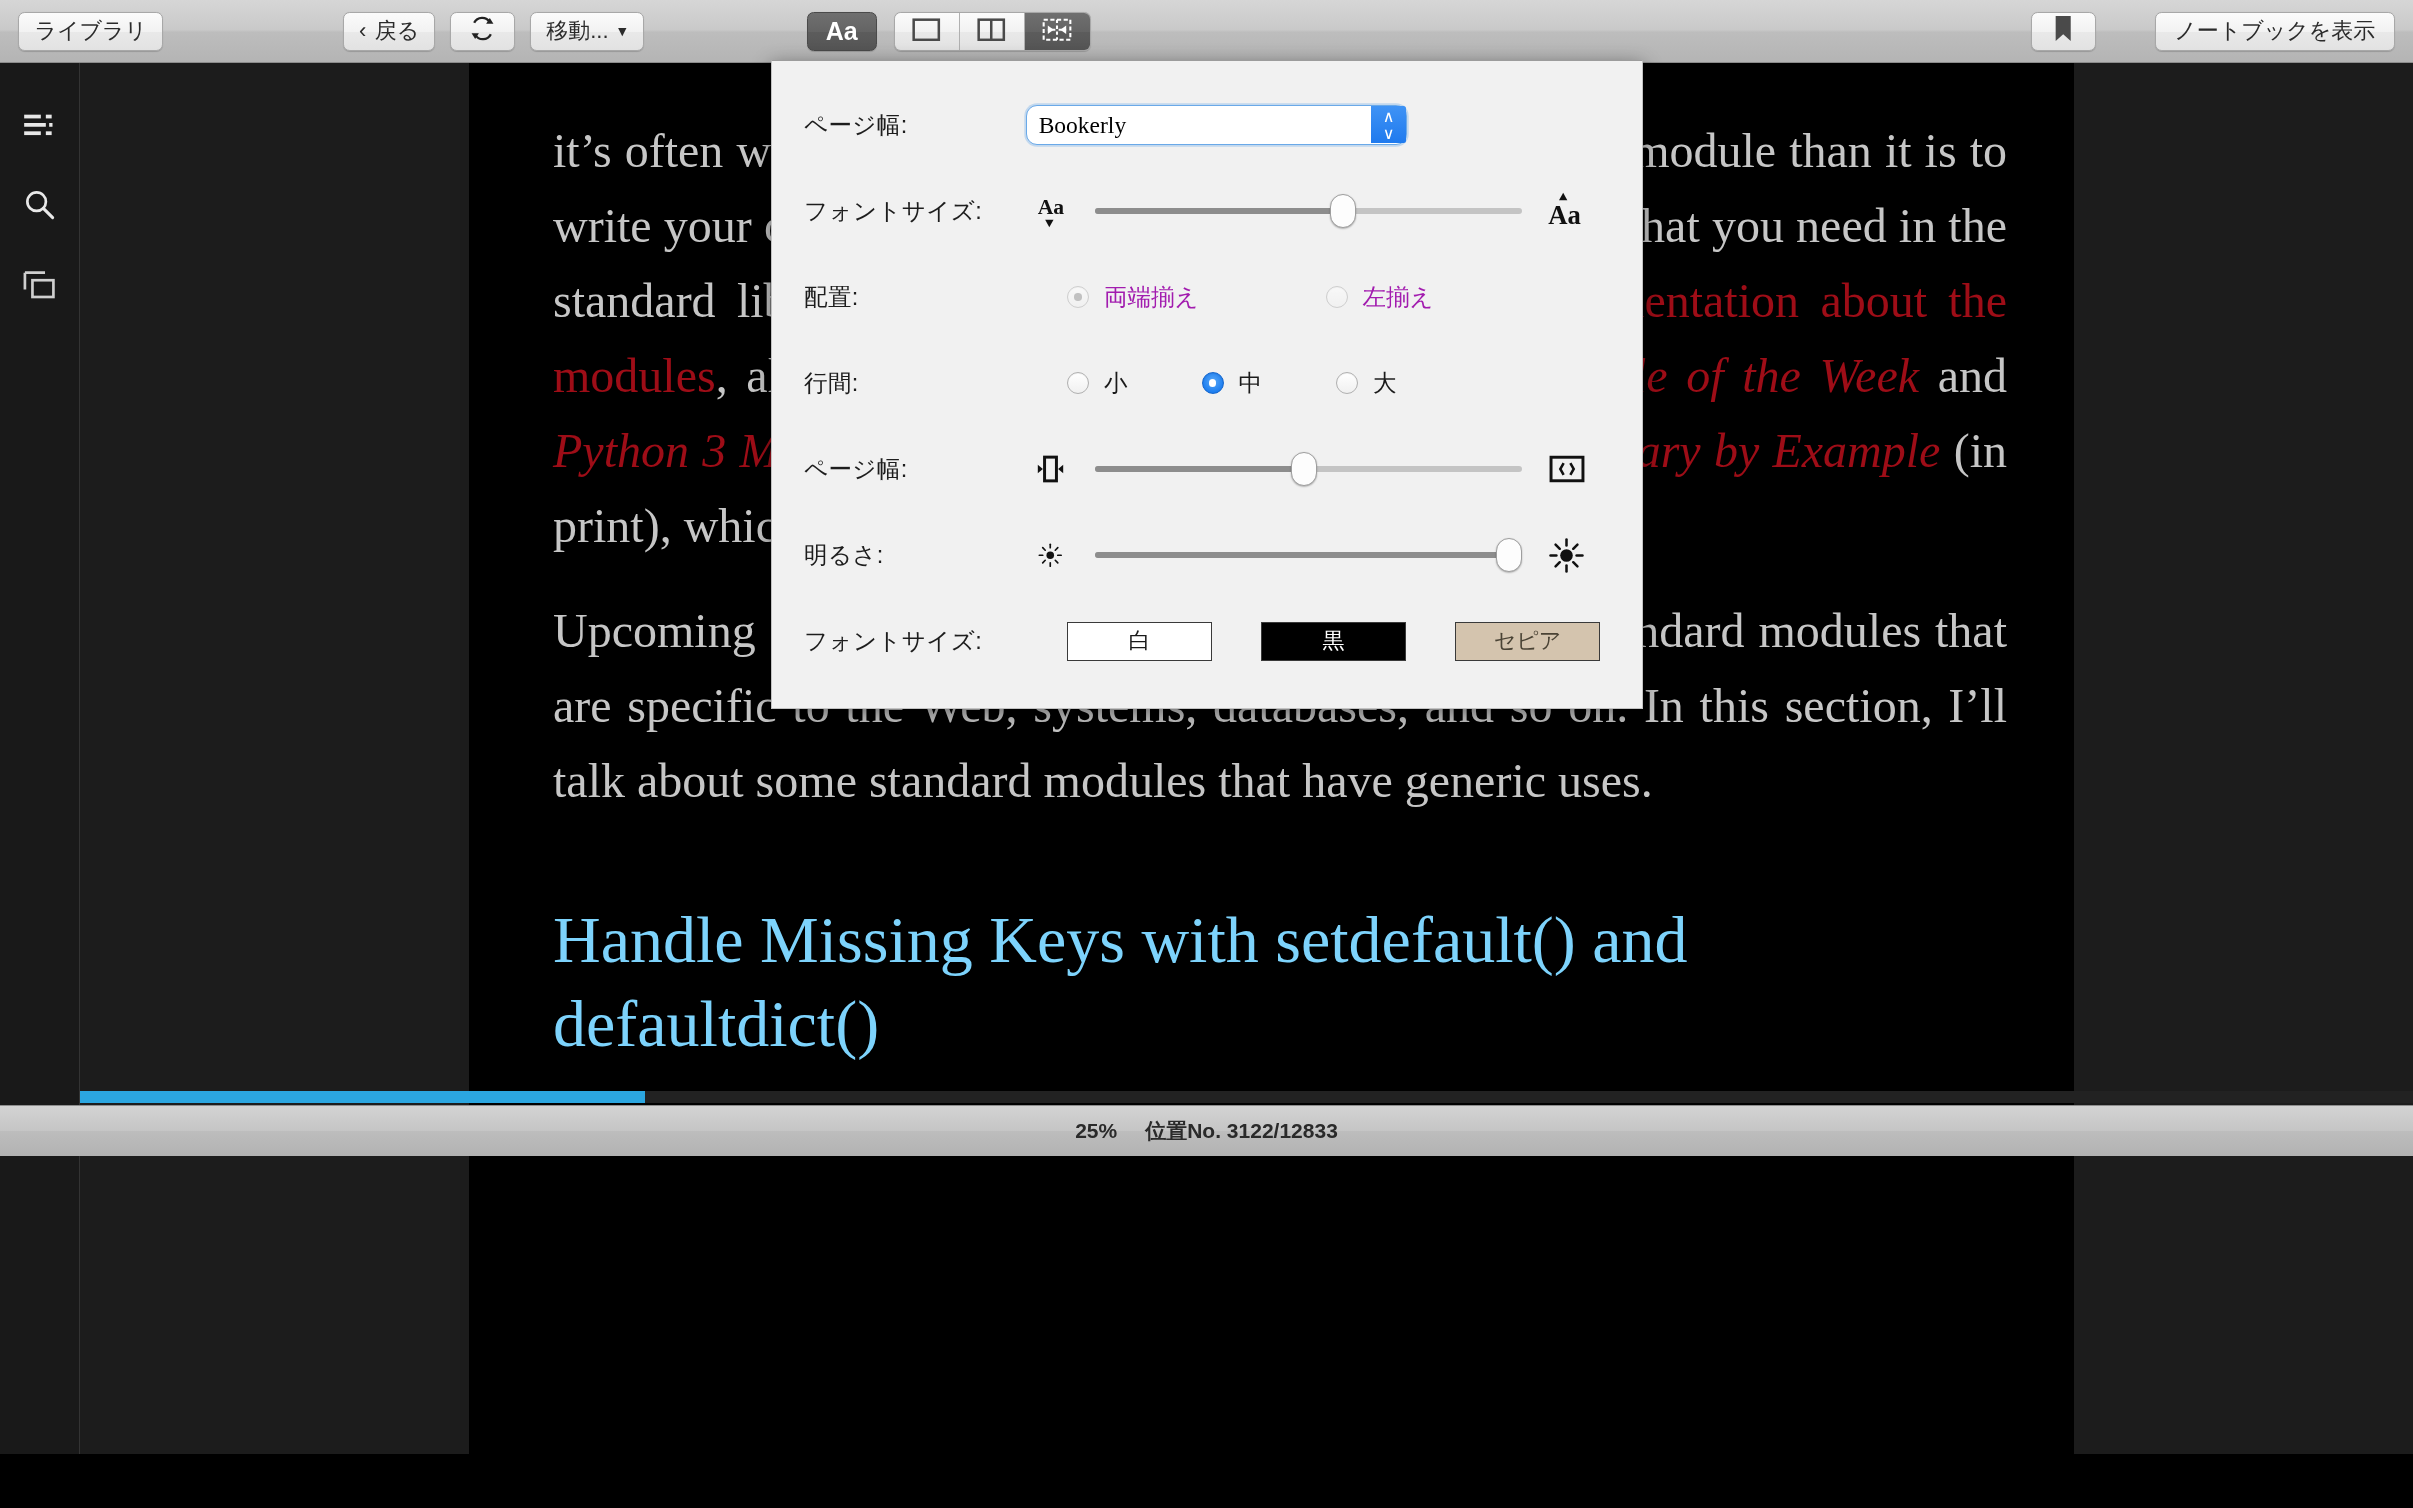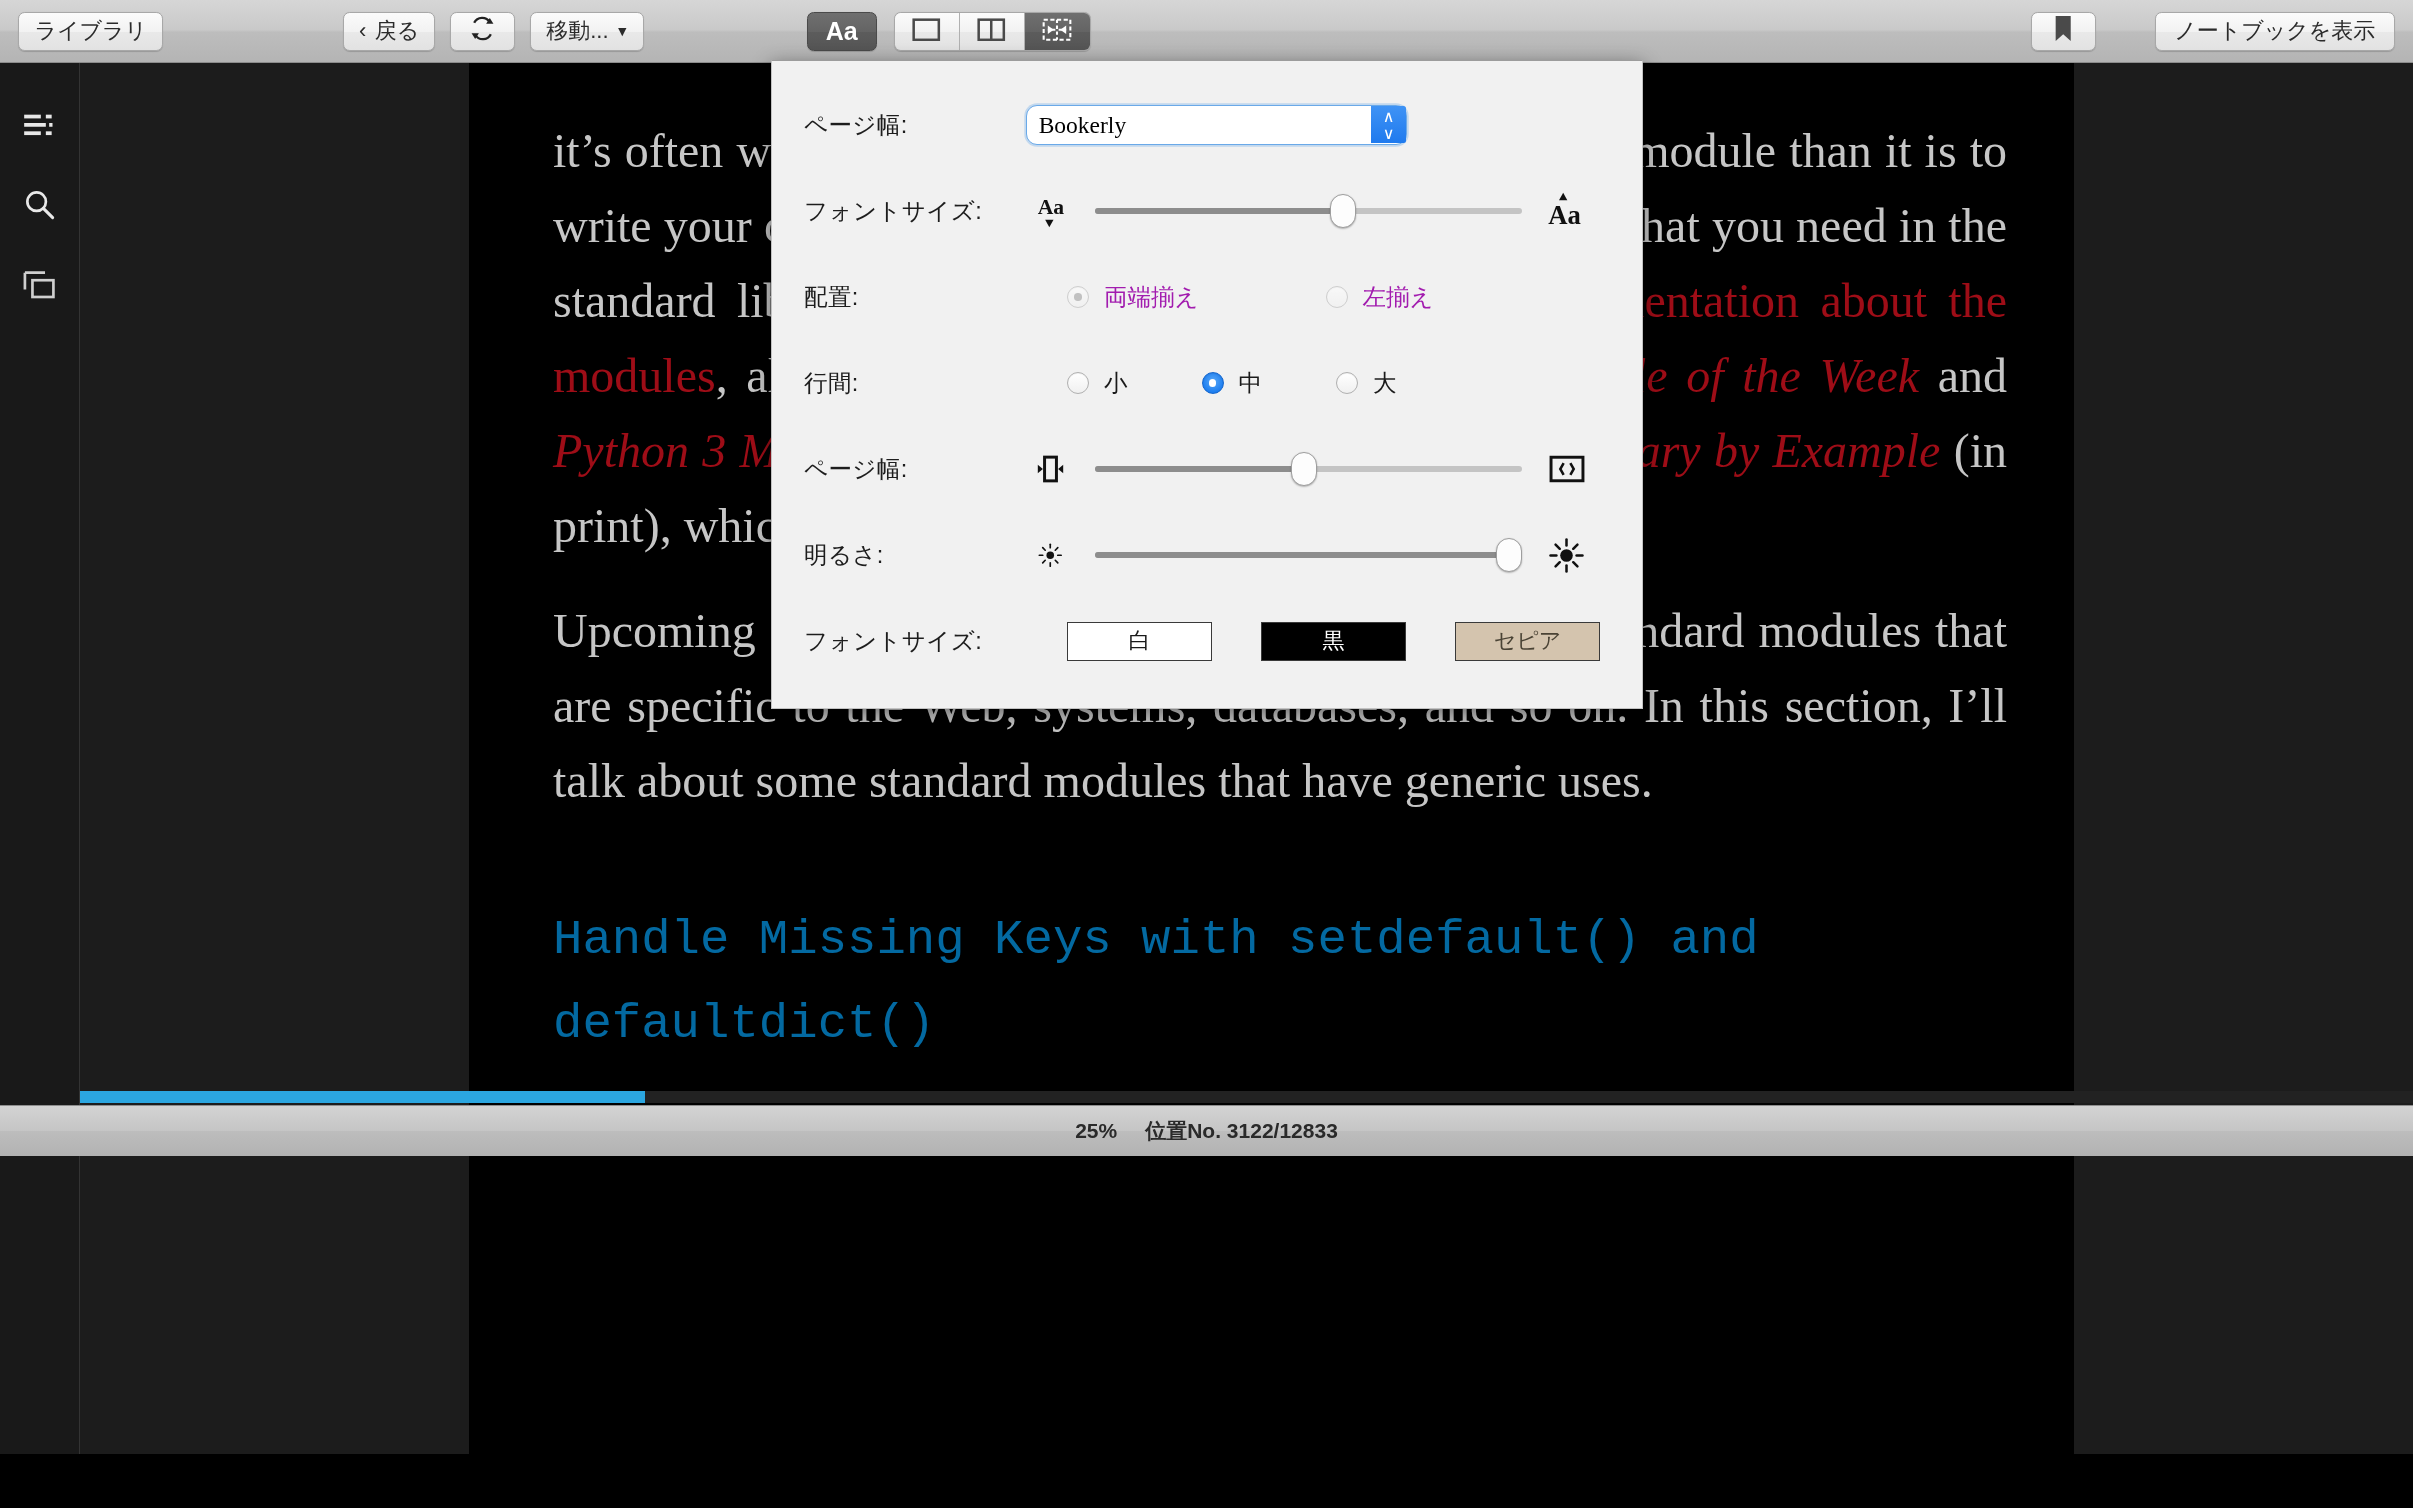--- a/index.html
+++ b/index.html
@@ -132,23 +132,23 @@
   .bk-p {
     color: #c6c6c6;
     font-family: "Liberation Serif", "DejaVu Serif", serif;
     font-size: 48px;
     line-height: 75px;
     text-align: justify;
     margin: 0 0 30px 0;
   }
   .bk-p.last { text-align: left; }
   .bk-h {
-    color: #0369a1;
-    font-family: Liberation Mono, monospace;
-    font-size: 49px;
+    color: #7dd3fc;
+    font-family: Liberation Serif, serif;
+    font-size: 66px;
     line-height: 84px;
     font-weight: normal;
     margin: 80px 0 18.4px 0;
   }
   .lnk { color: #9e0d17; }
   .lnk-i { color: #9e0d17; font-style: italic; }
 
   
   .progress-track {
     position: absolute;

